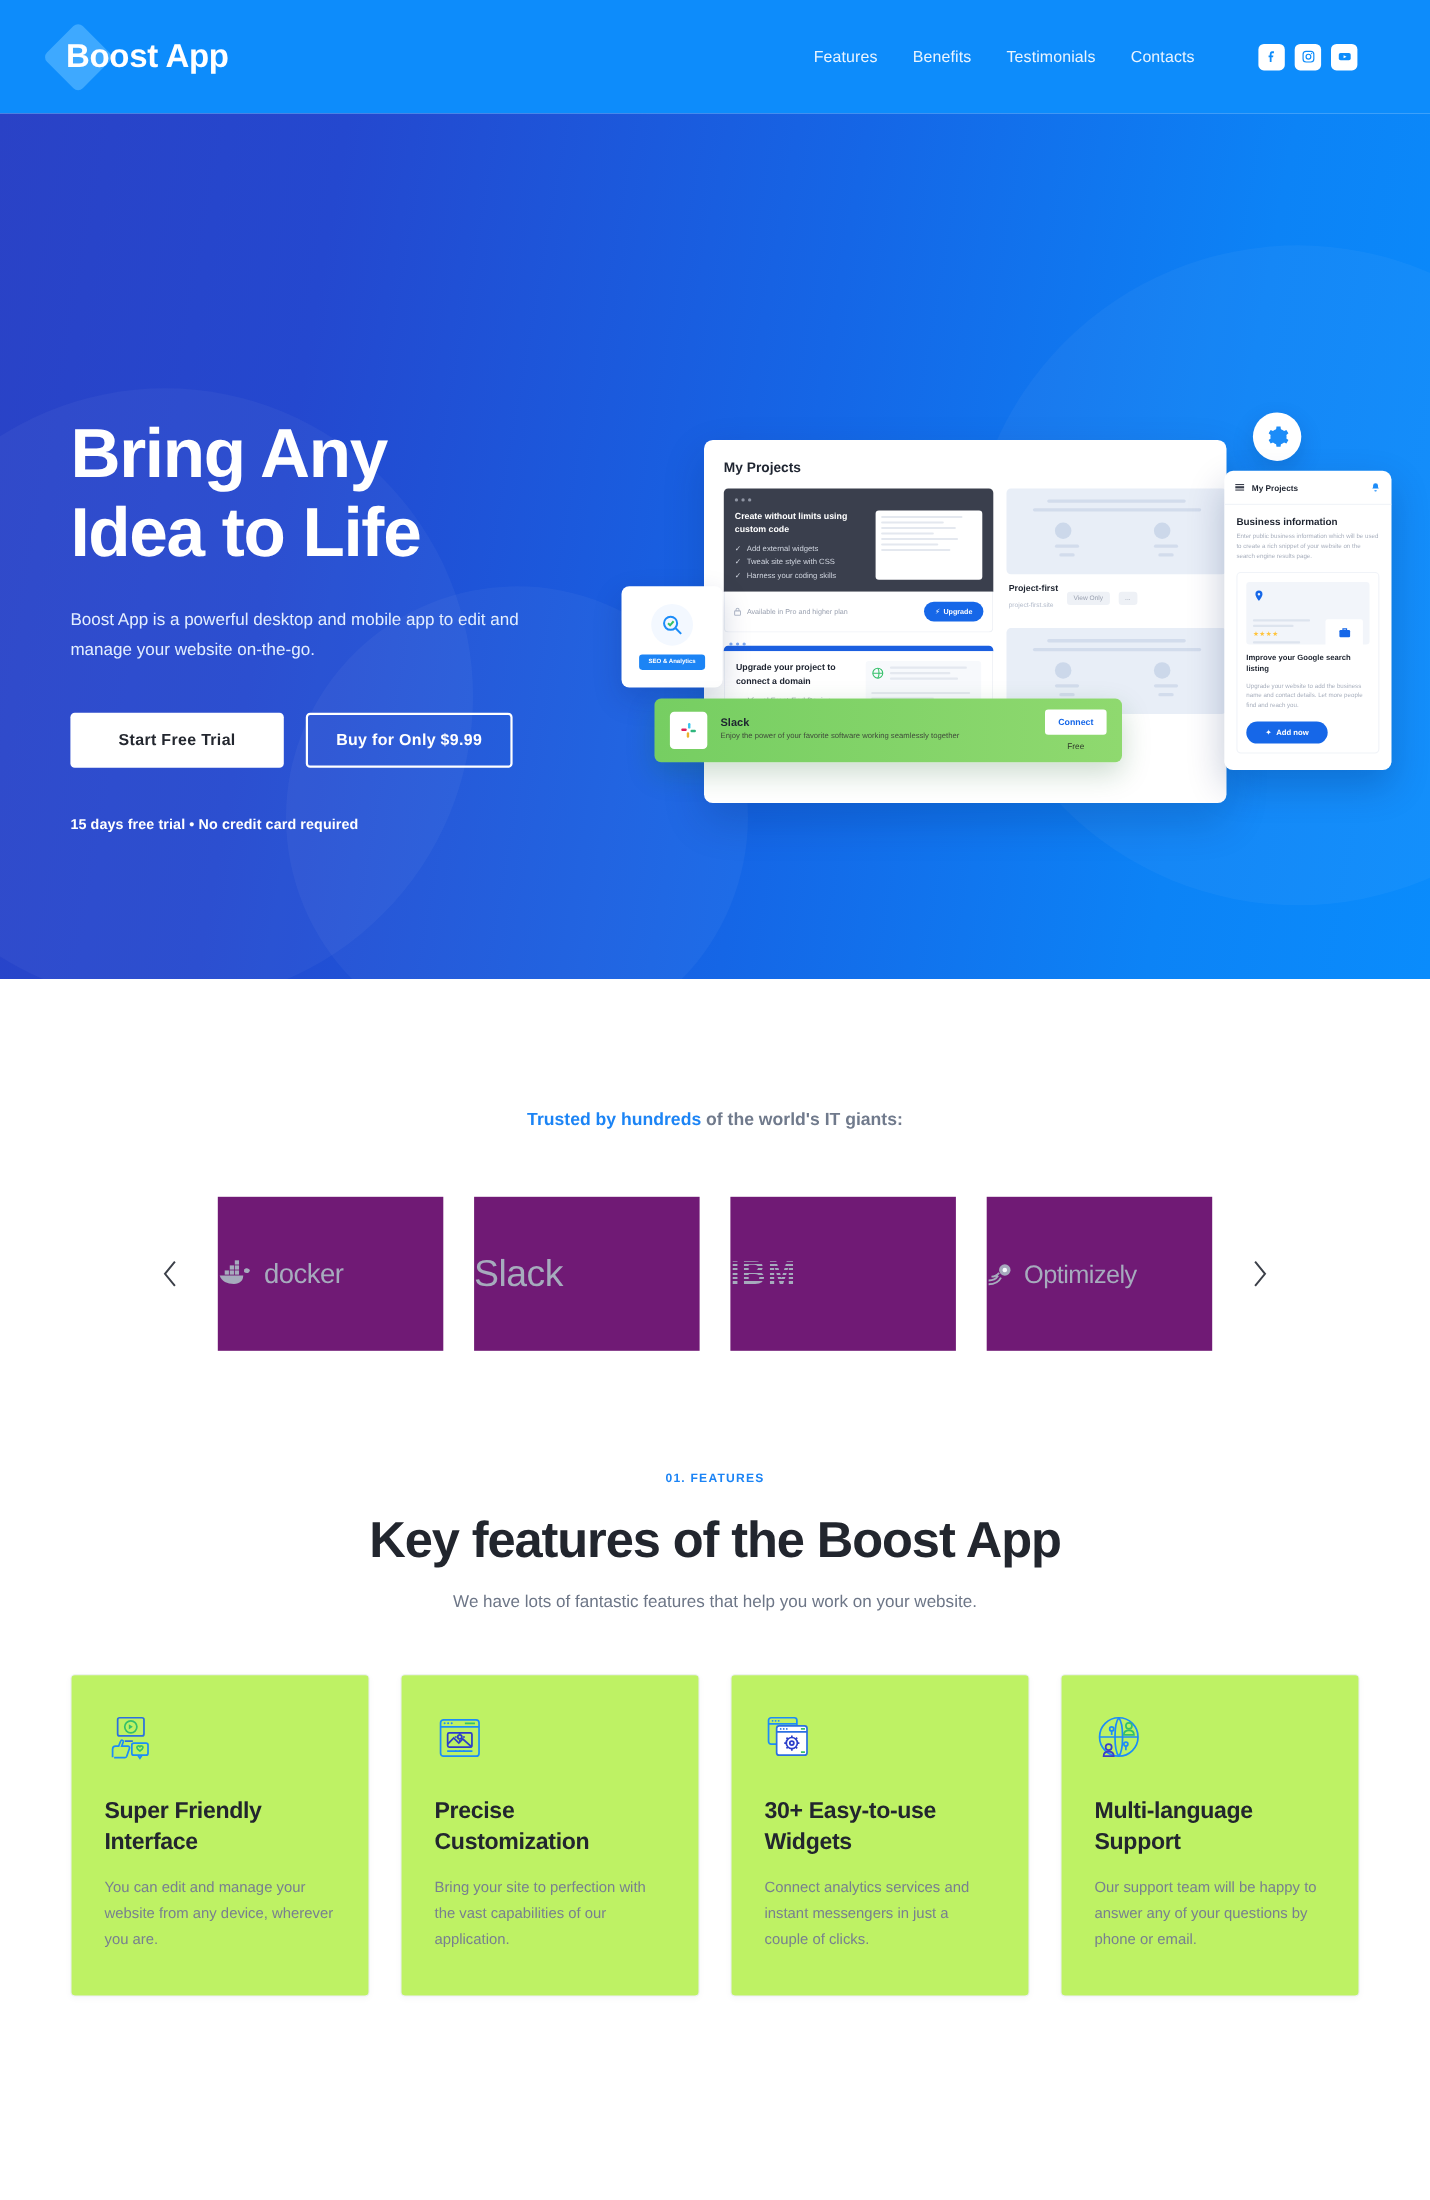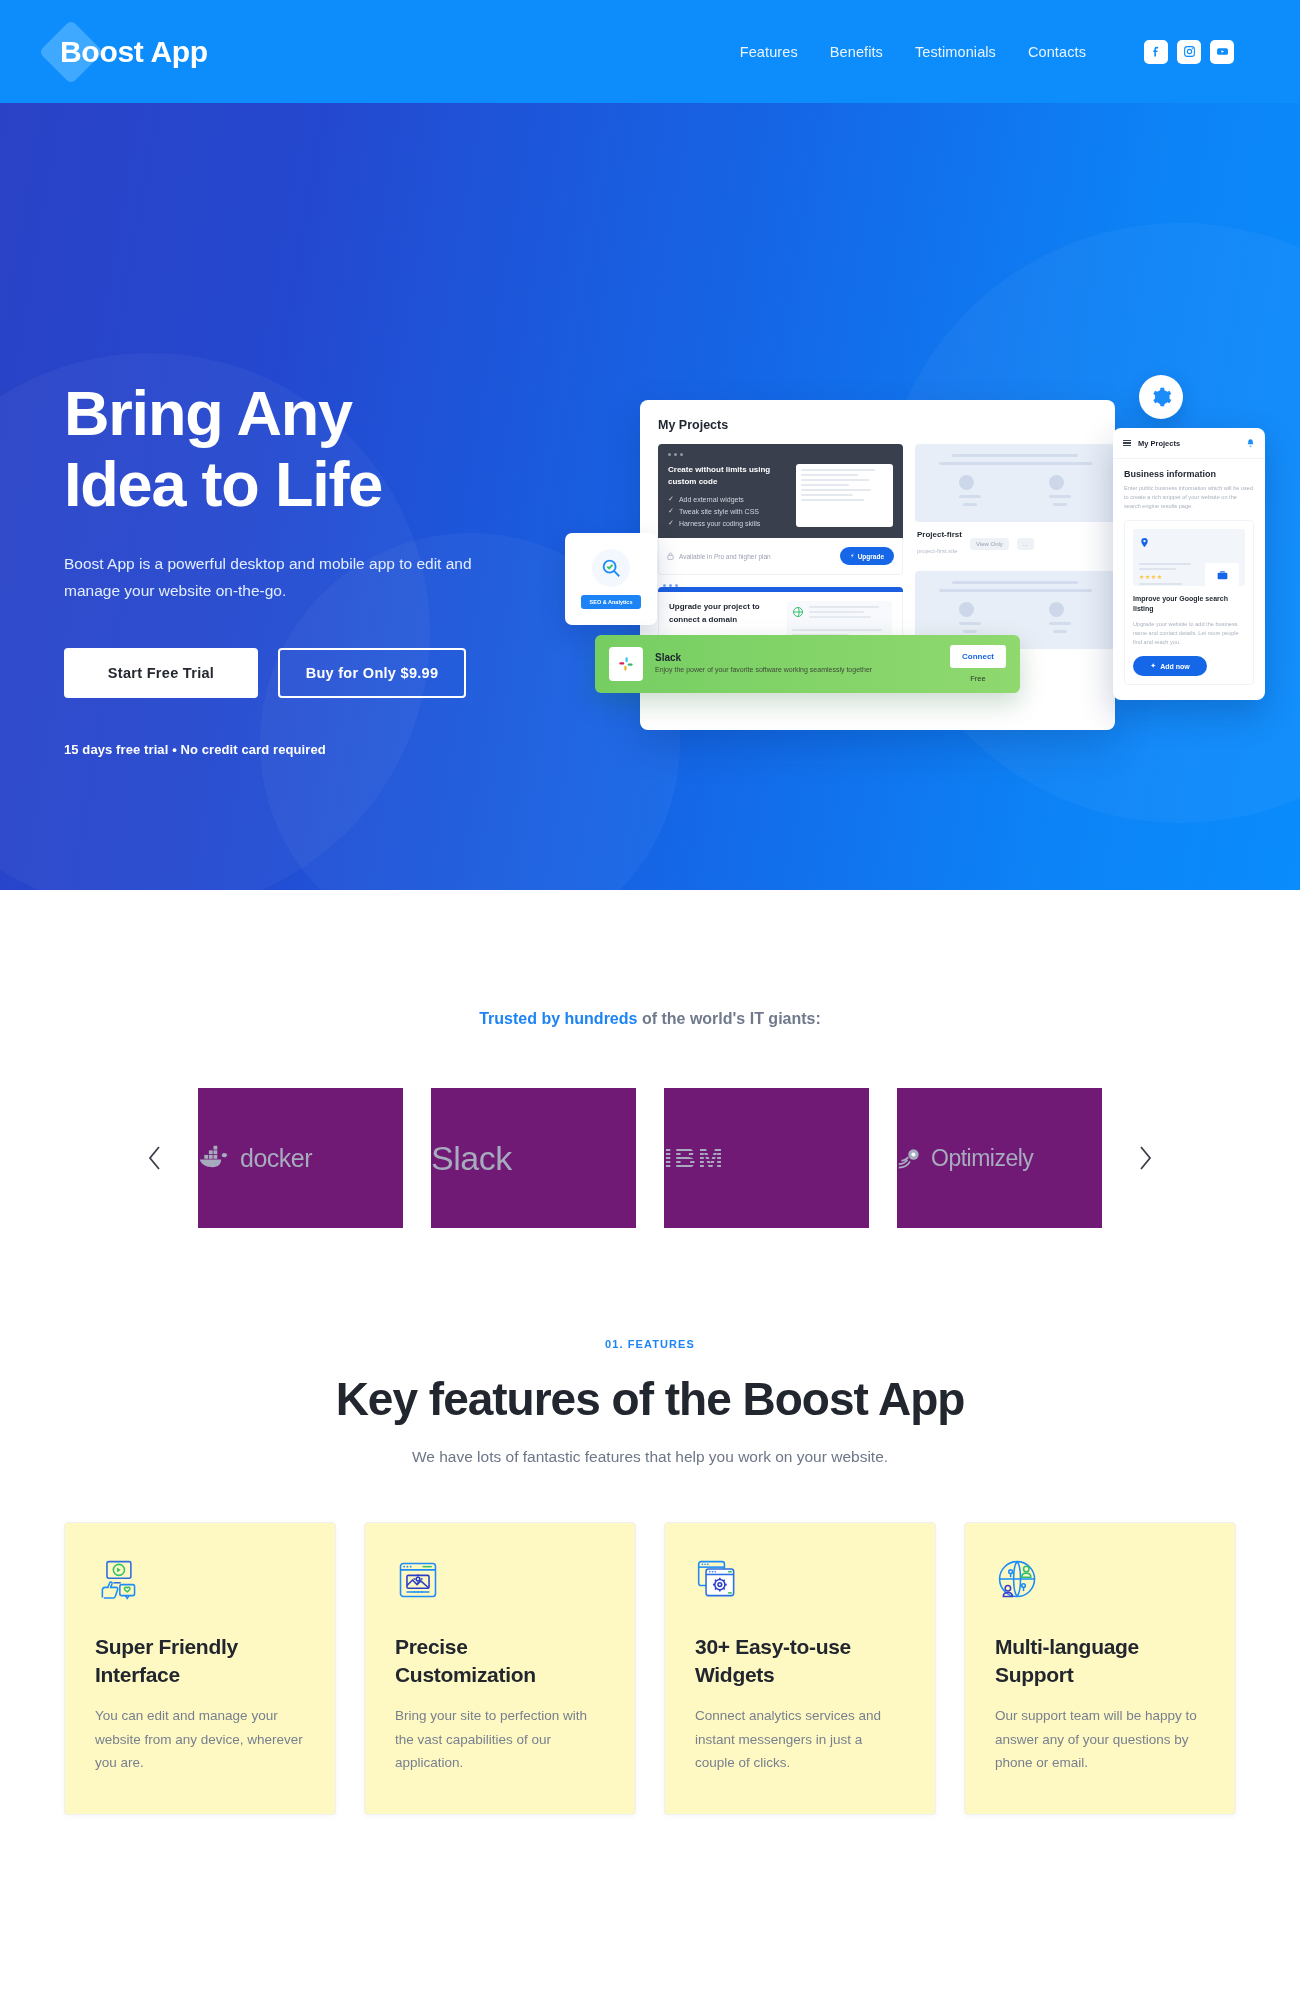--- a/index.html
+++ b/index.html
@@ -286,21 +286,21 @@
     font-size: 46px; font-weight: 700;
     color: #22262e; letter-spacing: -1px;
   }
   .sec-sub { margin-top: 22px; font-size: 15.5px; color: #6d7687; }
   .cards {
     margin-top: 56px;
     display: flex; justify-content: center; gap: 28px;
     padding: 0 64px;
   }
   .card {
-    flex: 1; background: #fef9c3;
+    flex: 1; background: #bef264;
     border: 1px solid #edf0f5;
     border-radius: 4px;
     padding: 34px 30px 40px;
     text-align: left;
     box-shadow: 0 2px 6px rgba(20,40,90,0.03);
   }
   .card-icon { height: 50px; margin-bottom: 26px; }
   .card h3 {
     font-size: 21px; font-weight: 700; color: #22262e;
     line-height: 1.32; letter-spacing: -0.3px;

